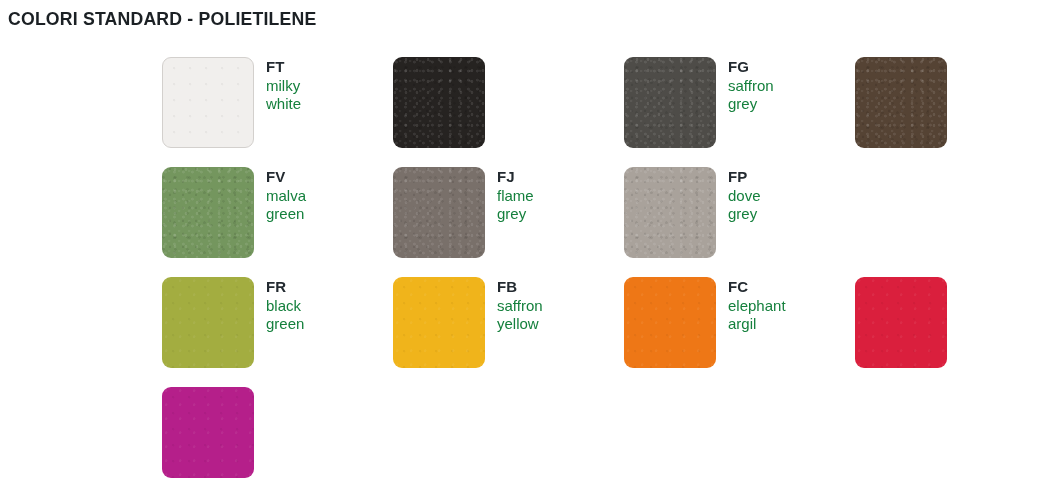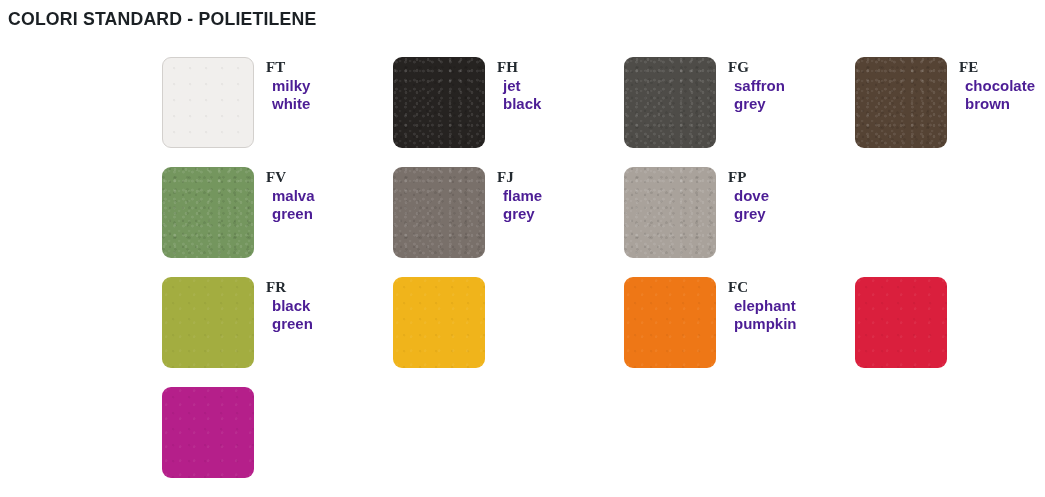--- a/index.html
+++ b/index.html
@@ -87,69 +87,57 @@
     padding-left: 12px;
     padding-top: 1px;
     line-height: 18.5px;
   }
   .swatch-code {
     font-size: 15px;
     font-weight: bold;
     color: #232a30;
     display: block;
     white-space: nowrap;
-    font-family: Liberation Serif, serif;
   }
   .swatch-name {
     font-size: 15px;
-    font-weight: bold;
-    color: #4c1d95;
+    font-weight: normal;
+    color: #15803d;
     display: block;
     white-space: nowrap;
-    margin-left: 6px;
   }
 </style>
 </head>
 <body>
 
 <div id="page-title">COLORI STANDARD - POLIETILENE</div>
 
 <div id="swatch-grid">
     <div class="swatch-row">
       <div class="swatch-cell">
         <div class="swatch-chip bordered smooth" style="background: rgb(241, 239, 237);"></div>
         <div class="swatch-label">
           <span class="swatch-code">FT</span>
           <span class="swatch-name">milky</span>
           <span class="swatch-name">white</span>
         </div>
       </div>
       <div class="swatch-cell">
         <div class="swatch-chip" style="background: rgb(38, 35, 33);"></div>
-        <div class="swatch-label">
-          <span class="swatch-code">FH</span>
-          <span class="swatch-name">jet</span>
-          <span class="swatch-name">black</span>
-        </div>
       </div>
       <div class="swatch-cell">
         <div class="swatch-chip" style="background: rgb(78, 76, 72);"></div>
         <div class="swatch-label">
           <span class="swatch-code">FG</span>
           <span class="swatch-name">saffron</span>
           <span class="swatch-name">grey</span>
         </div>
       </div>
       <div class="swatch-cell">
         <div class="swatch-chip" style="background: rgb(85, 67, 52);"></div>
-        <div class="swatch-label">
-          <span class="swatch-code">FE</span>
-          <span class="swatch-name">chocolate</span>
-          <span class="swatch-name">brown</span>
-        </div>
       </div>
     </div>
     <div class="swatch-row">
       <div class="swatch-cell">
         <div class="swatch-chip" style="background: rgb(116, 150, 94);"></div>
         <div class="swatch-label">
           <span class="swatch-code">FV</span>
           <span class="swatch-name">malva</span>
           <span class="swatch-name">green</span>
         </div>
@@ -175,27 +163,32 @@
       <div class="swatch-cell">
         <div class="swatch-chip smooth" style="background: rgb(163, 173, 64);"></div>
         <div class="swatch-label">
           <span class="swatch-code">FR</span>
           <span class="swatch-name">black</span>
           <span class="swatch-name">green</span>
         </div>
       </div>
       <div class="swatch-cell">
         <div class="swatch-chip smooth" style="background: rgb(240, 180, 27);"></div>
+        <div class="swatch-label">
+          <span class="swatch-code">FB</span>
+          <span class="swatch-name">saffron</span>
+          <span class="swatch-name">yellow</span>
+        </div>
       </div>
       <div class="swatch-cell">
         <div class="swatch-chip smooth" style="background: rgb(238, 119, 22);"></div>
         <div class="swatch-label">
           <span class="swatch-code">FC</span>
           <span class="swatch-name">elephant</span>
-          <span class="swatch-name">pumpkin</span>
+          <span class="swatch-name">argil</span>
         </div>
       </div>
       <div class="swatch-cell">
         <div class="swatch-chip smooth" style="background: rgb(218, 31, 61);"></div>
       </div>
     </div>
     <div class="swatch-row">
       <div class="swatch-cell">
         <div class="swatch-chip smooth" style="background: rgb(181, 31, 138);"></div>
       </div>

